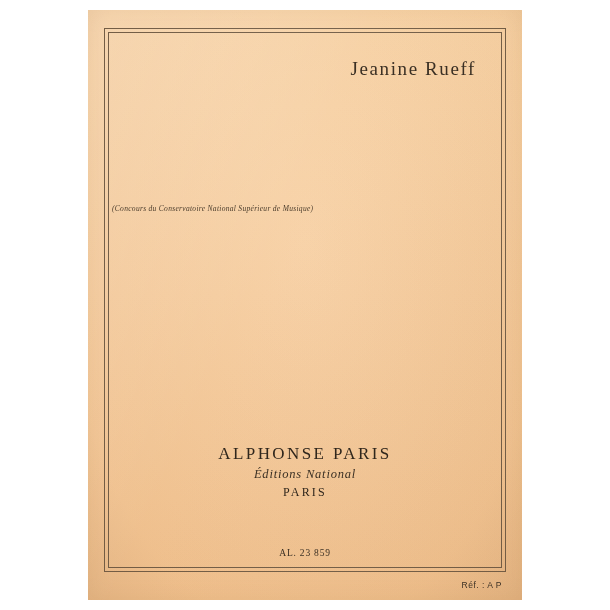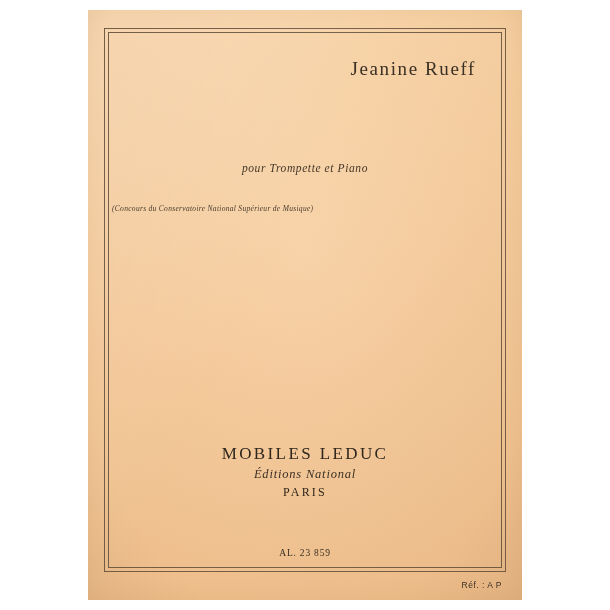--- a/index.html
+++ b/index.html
@@ -186,26 +186,25 @@
   <div id="cover">
 
     <div id="frame-outer"></div>
     <div id="frame-inner"></div>
 
     <div id="content">
 
       <div class="composer">Jeanine Rueff</div>
 
 
-      <div class="subtitle">pour Trompette et Piano</div>
 
       <div class="note">(Concours du Conservatoire National Supérieur de Musique)</div>
 
       <div class="publisher">
-        <div class="pub-name">MOBILES LEDUC</div>
+        <div class="pub-name">ALPHONSE PARIS</div>
         <div class="pub-sub">Éditions National</div>
         <div class="pub-city">PARIS</div>
       </div>
 
       <div class="plate-number">AL. 23 859</div>
 
     </div>
 
     <div class="reference">Réf. : A P</div>
 

